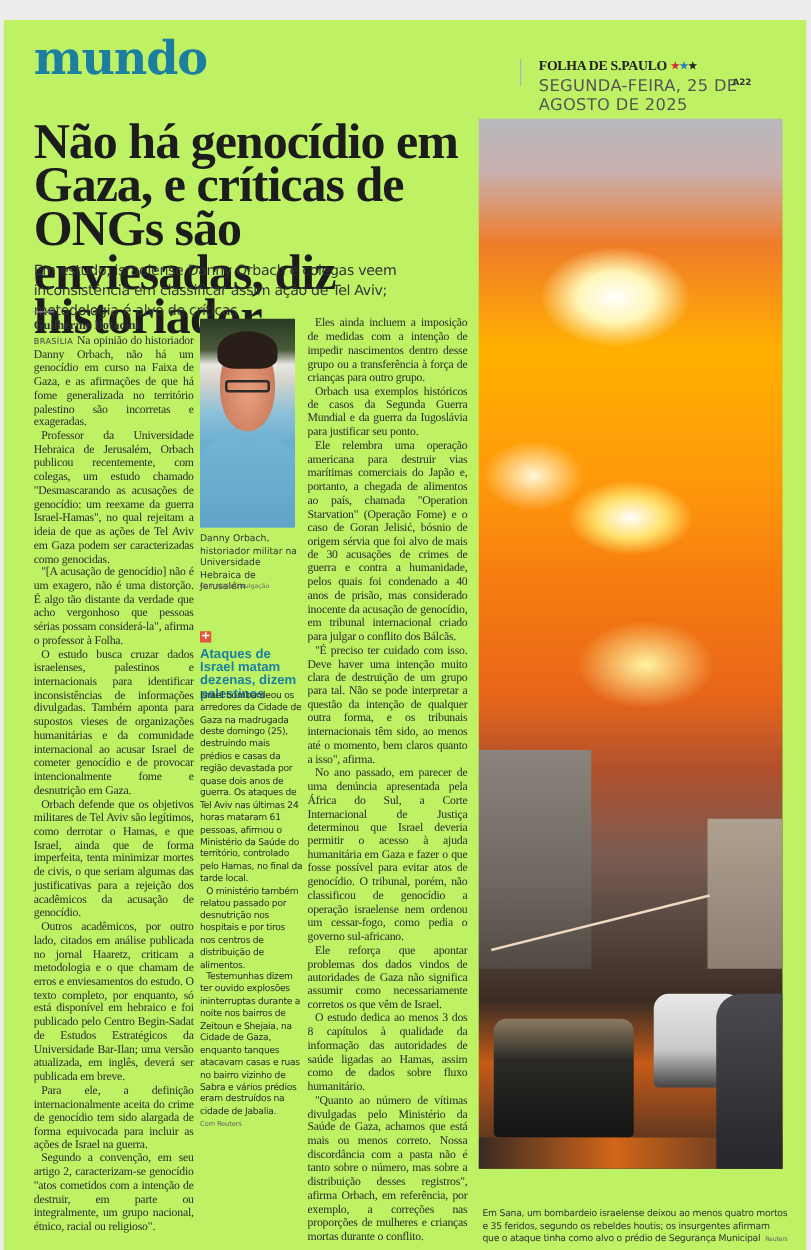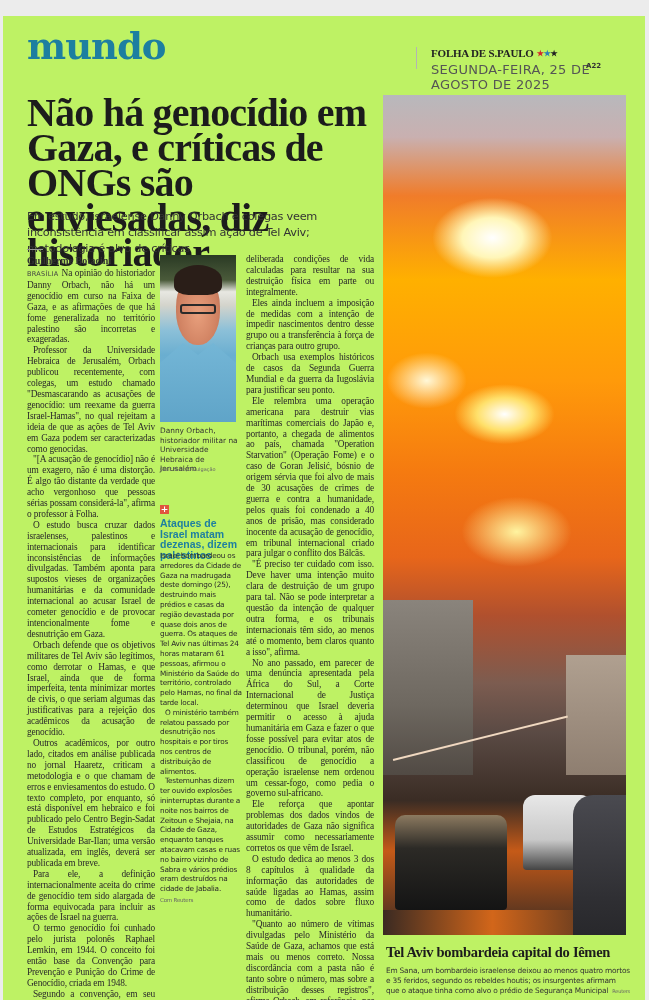--- a/index.html
+++ b/index.html
@@ -168,21 +168,20 @@
   <div class="byline">Guilherme Botacini</div>
 
   <div class="body-col col1">
     <p class="first"><span class="dateline">BRASÍLIA</span><span>Na opinião do historiador Danny Orbach, não há um genocídio em curso na Faixa de Gaza, e as afirmações de que há fome generalizada no território palestino são incorretas e exageradas.</span></p>
     <p>Professor da Universidade Hebraica de Jerusalém, Orbach publicou recentemente, com colegas, um estudo chamado "Desmascarando as acusações de genocídio: um reexame da guerra Israel-Hamas", no qual rejeitam a ideia de que as ações de Tel Aviv em Gaza podem ser caracterizadas como genocidas.</p>
     <p>"[A acusação de genocídio] não é um exagero, não é uma distorção. É algo tão distante da verdade que acho vergonhoso que pessoas sérias possam considerá-la", afirma o professor à Folha.</p>
     <p>O estudo busca cruzar dados israelenses, palestinos e internacionais para identificar inconsistências de informações divulgadas. Também aponta para supostos vieses de organizações humanitárias e da comunidade internacional ao acusar Israel de cometer genocídio e de provocar intencionalmente fome e desnutrição em Gaza.</p>
     <p>Orbach defende que os objetivos militares de Tel Aviv são legítimos, como derrotar o Hamas, e que Israel, ainda que de forma imperfeita, tenta minimizar mortes de civis, o que seriam algumas das justificativas para a rejeição dos acadêmicos da acusação de genocídio.</p>
     <p>Outros acadêmicos, por outro lado, citados em análise publicada no jornal Haaretz, criticam a metodologia e o que chamam de erros e enviesamentos do estudo. O texto completo, por enquanto, só está disponível em hebraico e foi publicado pelo Centro Begin-Sadat de Estudos Estratégicos da Universidade Bar-Ilan; uma versão atualizada, em inglês, deverá ser publicada em breve.</p>
     <p>Para ele, a definição internacionalmente aceita do crime de genocídio tem sido alargada de forma equivocada para incluir as ações de Israel na guerra.</p>
-    <p>O termo genocídio foi cunhado pelo jurista polonês Raphael Lemkin, em 1944. O conceito foi então base da Convenção para Prevenção e Punição do Crime de Genocídio, criada em 1948.</p>
     <p>Segundo a convenção, em seu artigo 2, caracterizam-se genocídio "atos cometidos com a intenção de destruir, em parte ou integralmente, um grupo nacional, étnico, racial ou religioso".</p>
 
   </div>
 
   <div class="portrait">
     <div class="shirt"></div>
     <div class="face"></div>
     <div class="hair"></div>
     <div class="glasses"></div>
   </div>
@@ -192,36 +191,34 @@
   <div class="plus-icon">+</div>
   <div class="side-title">Ataques de Israel matam dezenas, dizem palestinos</div>
   <div class="side-body">
     <p class="first">Israel bombardeou os arredores da Cidade de Gaza na madrugada deste domingo (25), destruindo mais prédios e casas da região devastada por quase dois anos de guerra. Os ataques de Tel Aviv nas últimas 24 horas mataram 61 pessoas, afirmou o Ministério da Saúde do território, controlado pelo Hamas, no final da tarde local.</p>
     <p>O ministério também relatou passado por desnutrição nos hospitais e por tiros nos centros de distribuição de alimentos.</p>
     <p>Testemunhas dizem ter ouvido explosões ininterruptas durante a noite nos bairros de Zeitoun e Shejaia, na Cidade de Gaza, enquanto tanques atacavam casas e ruas no bairro vizinho de Sabra e vários prédios eram destruídos na cidade de Jabalia.</p>
     <div class="side-credit">Com Reuters</div>
   </div>
 
   <div class="body-col col3">
-    <p class="first">deliberada condições de vida calculadas para resultar na sua destruição física em parte ou integralmente.</p>
     <p>Eles ainda incluem a imposição de medidas com a intenção de impedir nascimentos dentro desse grupo ou a transferência à força de crianças para outro grupo.</p>
     <p>Orbach usa exemplos históricos de casos da Segunda Guerra Mundial e da guerra da Iugoslávia para justificar seu ponto.</p>
     <p>Ele relembra uma operação americana para destruir vias marítimas comerciais do Japão e, portanto, a chegada de alimentos ao país, chamada "Operation Starvation" (Operação Fome) e o caso de Goran Jelisić, bósnio de origem sérvia que foi alvo de mais de 30 acusações de crimes de guerra e contra a humanidade, pelos quais foi condenado a 40 anos de prisão, mas considerado inocente da acusação de genocídio, em tribunal internacional criado para julgar o conflito dos Bálcãs.</p>
     <p>"É preciso ter cuidado com isso. Deve haver uma intenção muito clara de destruição de um grupo para tal. Não se pode interpretar a questão da intenção de qualquer outra forma, e os tribunais internacionais têm sido, ao menos até o momento, bem claros quanto a isso", afirma.</p>
     <p>No ano passado, em parecer de uma denúncia apresentada pela África do Sul, a Corte Internacional de Justiça determinou que Israel deveria permitir o acesso à ajuda humanitária em Gaza e fazer o que fosse possível para evitar atos de genocídio. O tribunal, porém, não classificou de genocídio a operação israelense nem ordenou um cessar-fogo, como pedia o governo sul-africano.</p>
     <p>Ele reforça que apontar problemas dos dados vindos de autoridades de Gaza não significa assumir como necessariamente corretos os que vêm de Israel.</p>
     <p>O estudo dedica ao menos 3 dos 8 capítulos à qualidade da informação das autoridades de saúde ligadas ao Hamas, assim como de dados sobre fluxo humanitário.</p>
     <p>"Quanto ao número de vítimas divulgadas pelo Ministério da Saúde de Gaza, achamos que está mais ou menos correto. Nossa discordância com a pasta não é tanto sobre o número, mas sobre a distribuição desses registros", afirma Orbach, em referência, por exemplo, a correções nas proporções de mulheres e crianças mortas durante o conflito.</p>
   </div>
 
   <div class="big-photo">
     <div class="building-left"></div>
     <div class="building-right"></div>
     <div class="wire"></div>
     <div class="car1"></div>
     <div class="car2"></div>
     <div class="road"></div>
     <div class="car3"></div>
   </div>
-  <div class="photo-title">Tel Aviv bombardeia capital do Iêmen</div>
   <div class="photo-desc"><span>Em Sana, um bombardeio israelense deixou ao menos quatro mortos e 35 feridos, segundo os rebeldes houtis; os insurgentes afirmam que o ataque tinha como alvo o prédio de Segurança Municipal</span><span class="credit">Reuters</span></div>
 
 </div>
 
 </body></html>

